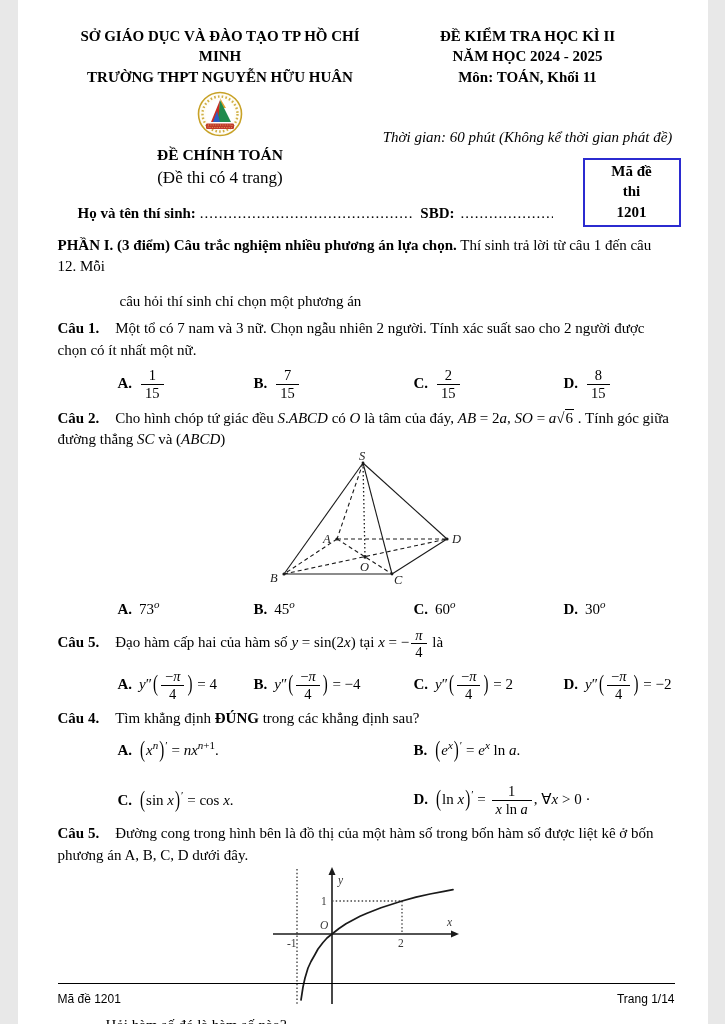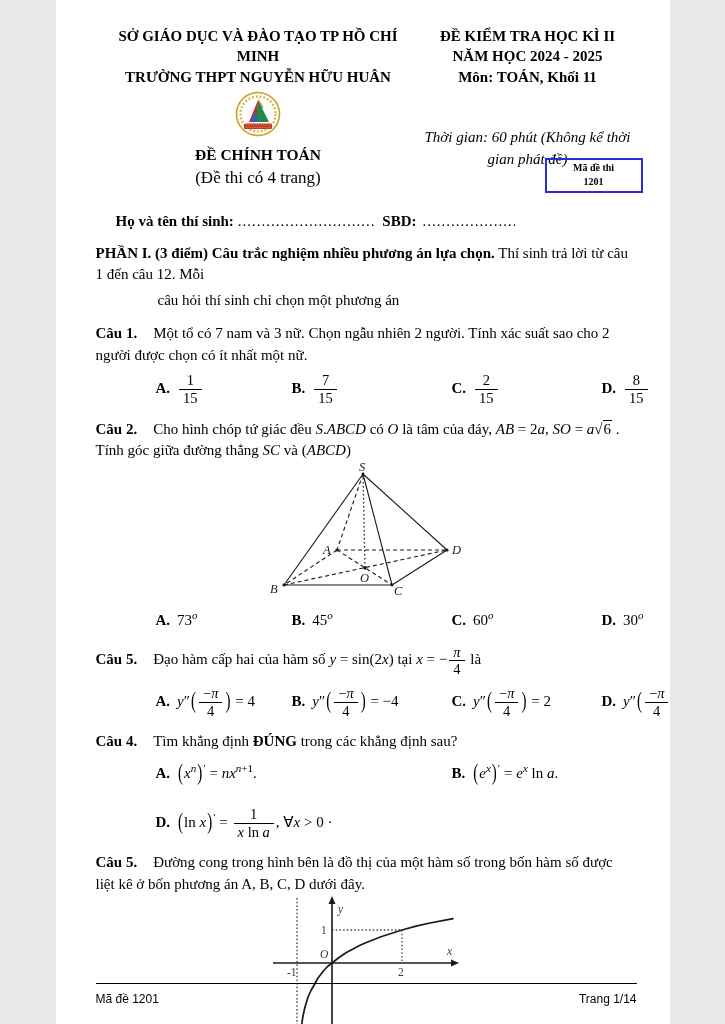--- a/index.html
+++ b/index.html
@@ -1,19 +1,19 @@
 <!DOCTYPE html>
 <html><head>
 <meta charset="utf-8">
 <style>
   * { box-sizing: border-box; }
   html,body { margin:0; padding:0; background:#e8e8e8; }
   .page {
     position: relative;
-    width: 614px; height: 1024px;
+    width: 690px; height: 1024px;
     margin: 0 auto;
     background: #ffffff;
     font-family: "Liberation Serif", serif;
     font-size: 15px;
     color: #000;
     padding: 26px 35px 0 40px;
     overflow: hidden;
     line-height: 1.45;
   }
 
@@ -23,41 +23,41 @@
   .hdr-right { flex: 1; text-align: center; }
   .hdr-line { font-weight: bold; font-size: 15px; line-height: 1.35; }
   .logo-wrap { margin: 4px auto 0; width: 50px; height: 52px; }
   .exam-type { font-weight: bold; font-size: 15.5px; margin-top: 1px; }
   .pages-note { font-size: 17px; }
   .time-note { font-style: italic; font-size: 15px; margin-top: 40px; }
 
   
   .student-row {
     display: flex; align-items: baseline;
-    margin-top: 20px; padding-left: 20px; padding-right: 120px;
+    margin-top: 12px; padding-left: 20px; padding-right: 120px;
     white-space: nowrap;
     justify-content: space-between;
   }
   .student-row .lbl { font-weight: bold; }
   .dots { overflow: hidden; letter-spacing: 1px; }
   .dots-name { flex: 1; margin: 0 6px 0 4px; }
   .dots-sbd { width: 92px; margin-left: 6px; }
   .code-box {
     position: absolute; top: 158px; right: 27px;
     width: 98px; padding: 1px 18px 3px;
     border: 2.5px solid #2b2bd0;
-    text-align: center; font-weight: bold; font-size: 10px; line-height: 1.35;
+    text-align: center; font-weight: bold; font-size: 15px; line-height: 1.35;
   }
 
   
   .part-head { margin-top: 10px; }
-  .part-head-line2 { margin-left: 62px; margin-top: 4px; }
-
-  
-  .q { margin-top: 11px; }
+  .part-head-line2 { margin-left: 62px; margin-top: 13px; }
+
+  
+  .q { margin-top: 5px; }
   .qlabel { font-weight: bold; margin-right: 16px; }
   .opt-grid4 {
     display: grid; grid-template-columns: 136px 160px 150px 1fr;
     margin-left: 60px; margin-top: 5px; align-items: center;
   }
   .opt-grid2 {
     display: grid; grid-template-columns: 296px 1fr;
     margin-left: 60px; margin-top: 8px; row-gap: 20px; align-items: center;
   }
   .opt { white-space: nowrap; }
@@ -229,20 +229,21 @@
               <span class="den">4</span>
             </span><span class="bp">)</span> = −2</span></span>
     </div>
   </div>
 
   <div class="q">
     <div><span class="qlabel">Câu 4.</span><span>Tìm khẳng định <b>ĐÚNG</b> trong các khẳng định sau?</span></div>
     <div class="opt-grid2">
       <span class="opt"><span class="letter">A.</span><span><span class="bp">(</span><i>x<sup>n</sup></i><span class="bp">)</span><sup>′</sup> = <i>nx</i><sup><i>n</i>+1</sup>.</span></span>
       <span class="opt"><span class="letter">B.</span><span><span class="bp">(</span><i>e<sup>x</sup></i><span class="bp">)</span><sup>′</sup> = <i>e<sup>x</sup></i> ln <i>a</i>.</span></span>
+      <span class="opt"><span class="letter">C.</span><span><span class="bp">(</span>sin <i>x</i><span class="bp">)</span><sup>′</sup> = cos <i>x</i>.</span></span>
       <span class="opt"><span class="letter">D.</span><span><span class="bp">(</span>ln <i>x</i><span class="bp">)</span><sup>′</sup> = <span class="frac">
               <span class="num">1</span>
               <span class="den"><i>x</i> ln <i>a</i></span>
             </span>, ∀<i>x</i> &gt; 0 ·</span></span>
     </div>
   </div>
 
   <div class="q">
     <div><span class="qlabel">Câu 5.</span><span>Đường cong trong hình bên là đồ thị của một hàm số trong bốn hàm số được liệt kê ở bốn phương án A, B, C, D dưới đây.</span></div>
     <div class="fig">

